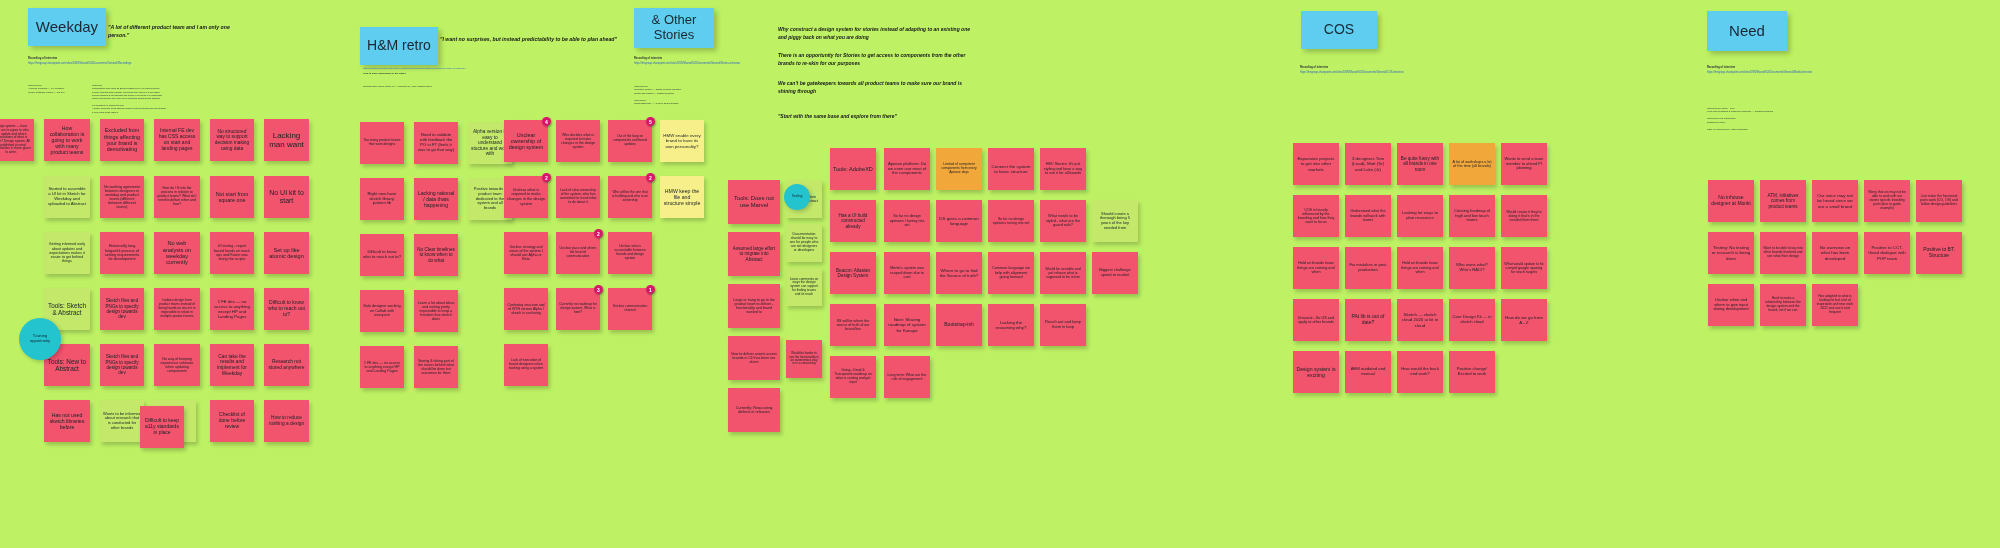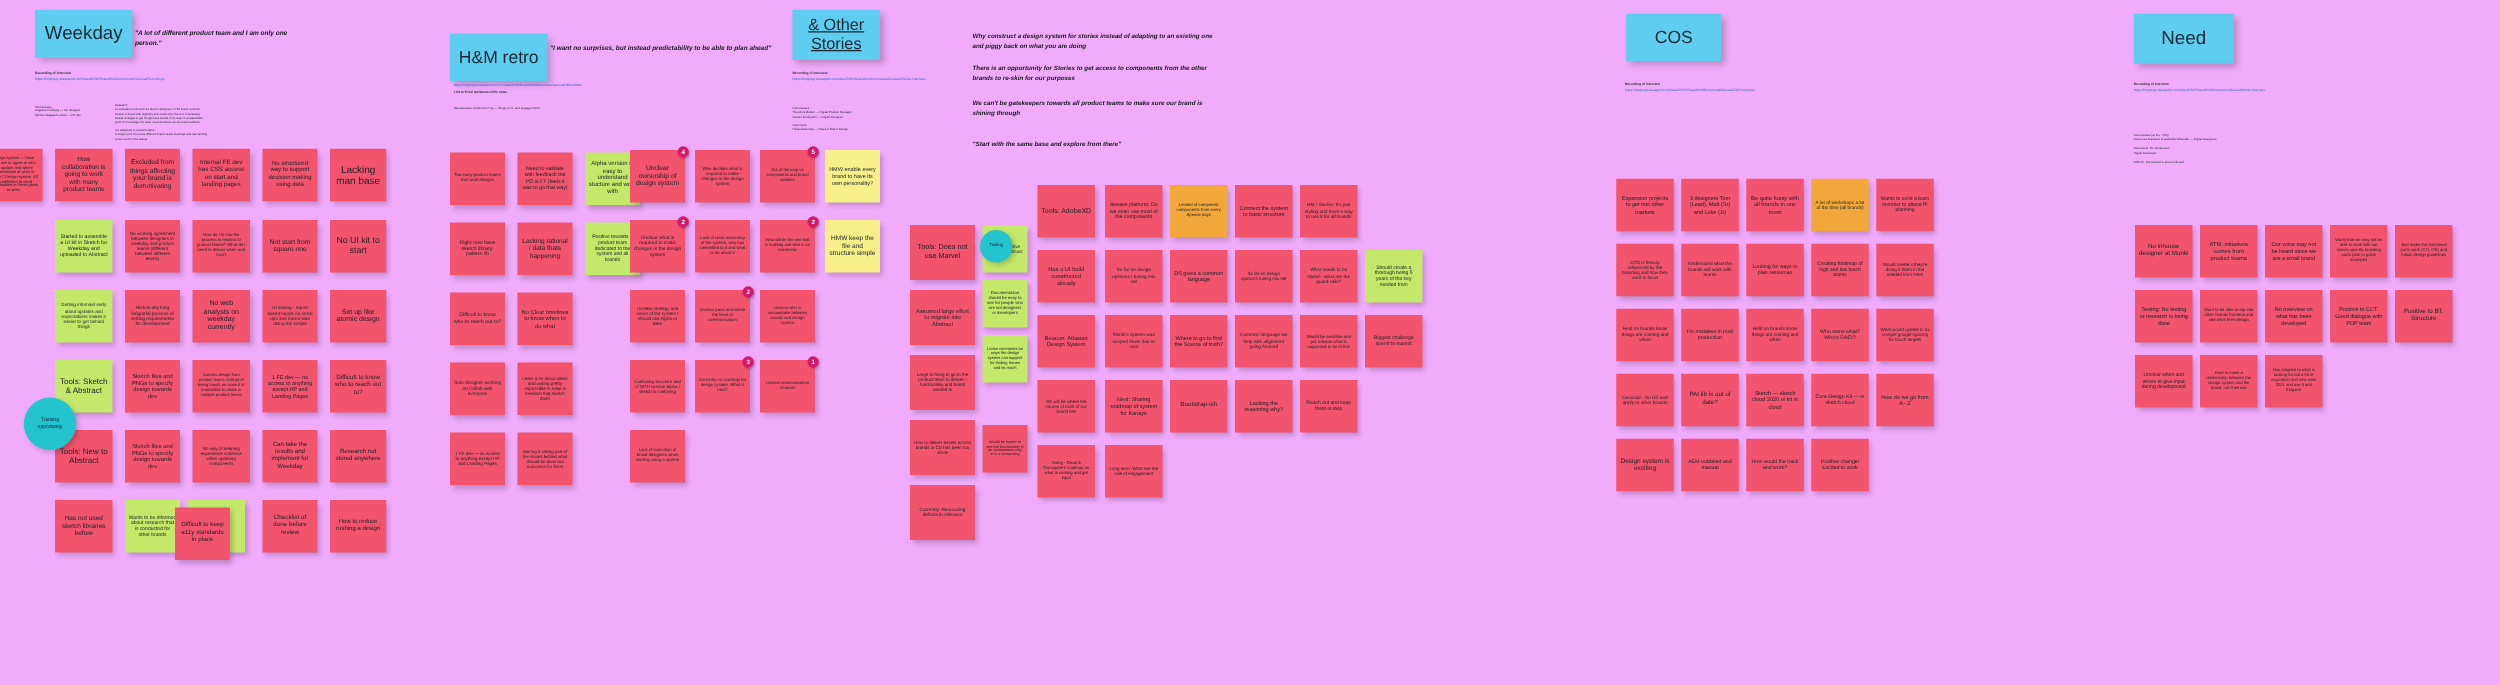--- a/index.html
+++ b/index.html
@@ -2,21 +2,21 @@
 <html><head>
 <meta charset="utf-8">
 <style>
   * { box-sizing: border-box; margin: 0; padding: 0; }
   html, body {
     width: 2000px; height: 548px;
     background: #ffffff;
     font-family: "Liberation Sans", sans-serif;
     overflow: hidden;
   }
-  #board { position: relative; width: 2000px; height: 548px; background: #f0abfc; }
+  #board { position: relative; width: 2000px; height: 548px; background: #bef264; }
 
   .sec-title {
     position: absolute;
     background: #5ecdf0;
     box-shadow: 3px 3px 5px rgba(0,0,0,.22);
     display: flex; align-items: center; justify-content: center;
     color: #1b2733;
     font-weight: 400;
     text-align: center;
     line-height: 1.12;
@@ -107,21 +107,21 @@
 a new world of the issues</div>
 
   <div class="sec-title" style="left:360px; top:27px; width:78px; height:38px; font-size:14px;">
     <span>H&amp;M retro</span>
   </div>
   <div class="quote" style="left:440px; top:36px; width:180px; font-size:5.2px;">"I want no surprises, but instead predictability to be able to plan ahead"</div>
   <div class="meta link" style="left:363px; top:67px; width:150px; font-size:2.5px;">https://hmgroup.sharepoint.com/:x:/r/sites/DSN/Shared%20Documents/General/HM%20retro</div>
   <div class="meta bold" style="left:363px; top:72px; width:130px; font-size:2.5px;">Link to Excel workbook of the notes</div>
   <div class="meta" style="left:363px; top:85px; width:110px; font-size:2.4px;">Retrospective whole retro? up — things to fix, and engaged 2017</div>
 
-  <div class="sec-title" style="left:634px; top:8px; width:70px; height:40px; font-size:13px;text-decoration:underline;">
+  <div class="sec-title" style="left:634px; top:8px; width:80px; height:40px; font-size:13px;">
     <span>&amp; Other Stories</span>
   </div>
   <div class="meta bold" style="left:634px; top:57px; width:130px; font-size:2.6px;">Recording of interview</div>
   <div class="meta link" style="left:634px; top:62px; width:160px; font-size:2.6px;">https://hmgroup.sharepoint.com/sites/DSN/Shared%20Documents/General/Stories-interview</div>
   <div class="meta" style="left:634px; top:85px; width:110px; font-size:2.4px;">Interviewees
 Theodore Ruben — Digital Product Manager
 Gustav Bovingdon — Digital Designer
 
 Interviewer
 Niklas Backman — Head of Brand Design</div>
@@ -160,21 +160,21 @@
       <div class="note c-pink" style="left: 100px; top: 119px; width: 44px; height: 42px; font-size: 5.4px;">
         <span>Excluded from things affecting your brand is demotivating</span>
       </div>
       <div class="note c-pink" style="left: 154px; top: 119px; width: 46px; height: 42px; font-size: 5px;">
         <span>Internal FE dev has CSS access on start and landing pages</span>
       </div>
       <div class="note c-pink" style="left: 210px; top: 119px; width: 44px; height: 42px; font-size: 4.8px;">
         <span>No structured way to support decision making using data</span>
       </div>
       <div class="note c-pink" style="left: 264px; top: 119px; width: 45px; height: 42px; font-size: 8px;">
-        <span>Lacking man base</span>
+        <span>Lacking man want</span>
       </div>
       <div class="note c-green" style="left: 44px; top: 176px; width: 46px; height: 42px; font-size: 4.2px;">
         <span>Started to assemble a UI kit in Sketch for Weekday and uploaded to Abstract</span>
       </div>
       <div class="note c-pink" style="left: 100px; top: 176px; width: 44px; height: 42px; font-size: 3.6px;">
         <span>No working agreement between designers in weekday and product teams (different between different teams)</span>
       </div>
       <div class="note c-pink" style="left: 154px; top: 176px; width: 46px; height: 42px; font-size: 3.4px;">
         <span>How do I fit into the process in relation to product teams? What do I need to deliver when and how?</span>
       </div>

